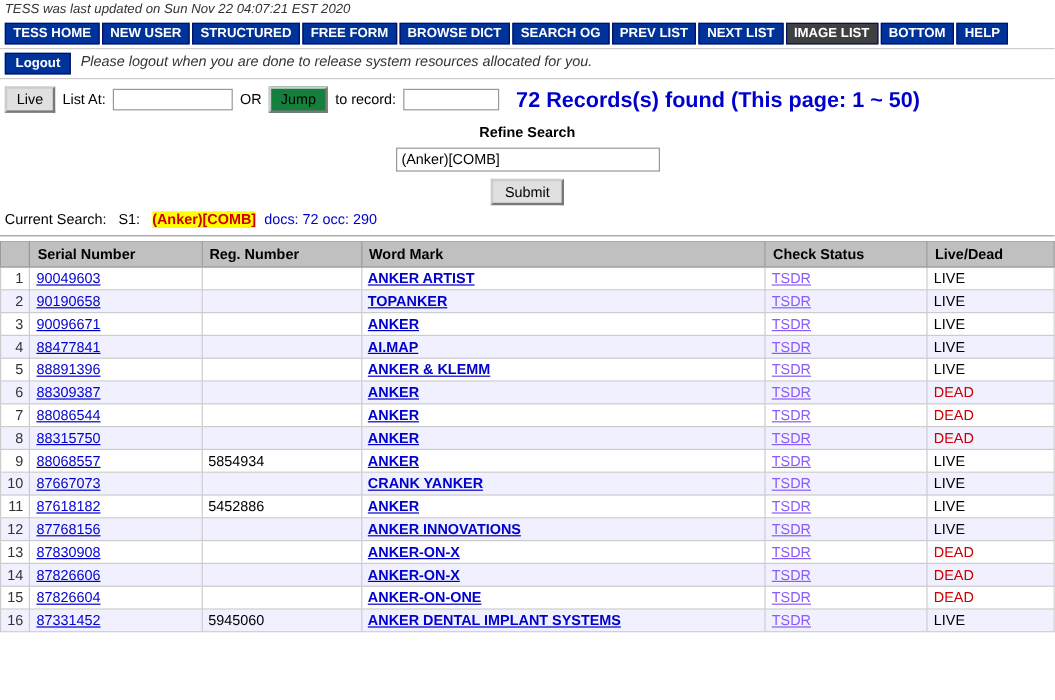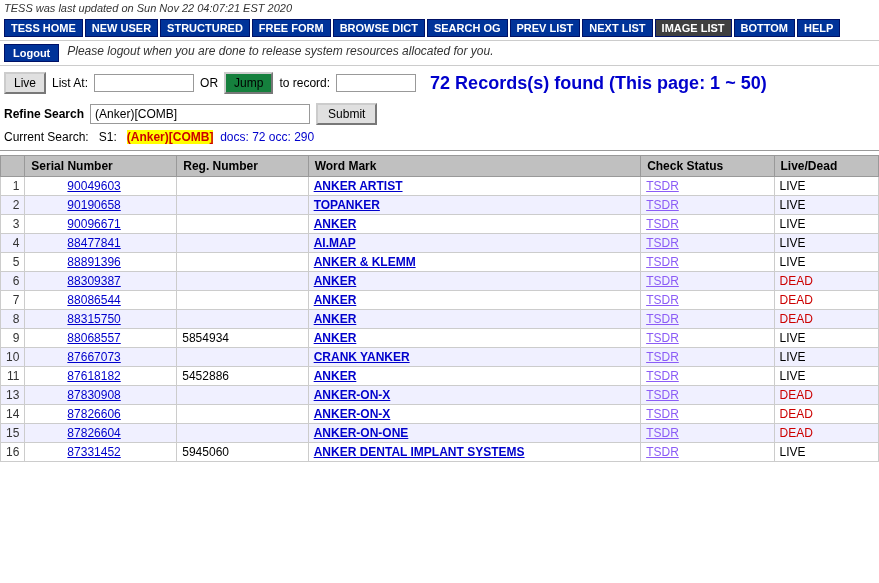--- a/index.html
+++ b/index.html
@@ -27,21 +27,21 @@
     #search-bar { display: flex; align-items: center; gap: 6px; padding: 6px 4px; }
     .start-btn { background: #e0e0e0; border: 2px outset #ccc; padding: 2px 8px; font-size: 12px; cursor: pointer; }
     .list-at-label { font-size: 12px; }
     .list-at-input { border: 1px solid #999; padding: 1px 3px; width: 100px; font-size: 12px; }
     .or-label { font-size: 12px; }
     .jump-btn { background: #15803d; border: 2px outset #ccc; padding: 2px 8px; font-size: 12px; cursor: pointer; }
     .to-record-label { font-size: 12px; }
     .to-record-input { border: 1px solid #999; padding: 1px 3px; width: 80px; font-size: 12px; }
     .results-text { font-size: 18px; font-weight: bold; color: #0000cc; margin-left: 8px; }
 
-    #refine-bar { display: flex; align-items: center; gap: 6px; padding: 3px 4px; }
+    #refine-bar { display: flex; align-items: center; gap: 6px; padding: 3px 4px; flex-direction: column; }
     .refine-label { font-size: 12px; font-weight: bold; }
     .refine-input { border: 1px solid #999; padding: 2px 4px; width: 220px; font-size: 12px; }
     .submit-btn { background: #e0e0e0; border: 2px outset #ccc; padding: 2px 10px; font-size: 12px; cursor: pointer; }
 
     #current-search { padding: 2px 4px; font-size: 12px; color: #0000cc; }
     #current-search span.label { color: #000; }
     #current-search span.comb { background: #ffff00; color: #cc0000; font-weight: bold; }
 
     #divider { border: none; border-top: 1px solid #999; margin: 4px 0; }
 
@@ -54,21 +54,21 @@
       font-weight: bold;
       margin-left: 10px;
     }
     #results-table td {
       border: 1px solid #ccc;
       padding: 2px 5px;
     }
     #results-table tr:nth-child(even) td { background: #f0f0ff; }
     #results-table tr:nth-child(odd) td { background: #fff; }
     .row-num { color: #333; text-align: right; width: 20px; }
-    .serial-link { color: #0000cc; cursor: pointer; margin-left: 37px; }
+    .serial-link { color: #0000cc; cursor: pointer; }
     .mark-link { color: #0000cc; text-decoration: underline; cursor: pointer; font-weight: bold; }
     .tsdr-link { color: #8b5cf6; text-decoration: underline; cursor: pointer; }
     .live { color: #000; }
     .dead { color: #cc0000; }
   </style>
 </head>
 <body>
 
 <div id="top-bar">
   <span>TESS was last updated on Sun Nov 22 04:07:21 EST 2020</span>
@@ -215,20 +215,28 @@
       </tr>
       <tr>
         <td class="row-num">11</td>
         <td><a class="serial-link" href="#">87618182</a></td>
         <td>5452886</td>
         <td><a class="mark-link" href="#">ANKER</a></td>
         <td><a class="tsdr-link" href="#">TSDR</a></td>
         <td class="live">LIVE</td>
       </tr>
       <tr>
+        <td class="row-num">12</td>
+        <td><a class="serial-link" href="#">87768156</a></td>
+        <td></td>
+        <td><a class="mark-link" href="#">ANKER INNOVATIONS</a></td>
+        <td><a class="tsdr-link" href="#">TSDR</a></td>
+        <td class="live">LIVE</td>
+      </tr>
+      <tr>
         <td class="row-num">13</td>
         <td><a class="serial-link" href="#">87830908</a></td>
         <td></td>
         <td><a class="mark-link" href="#">ANKER-ON-X</a></td>
         <td><a class="tsdr-link" href="#">TSDR</a></td>
         <td class="dead">DEAD</td>
       </tr>
       <tr>
         <td class="row-num">14</td>
         <td><a class="serial-link" href="#">87826606</a></td>

